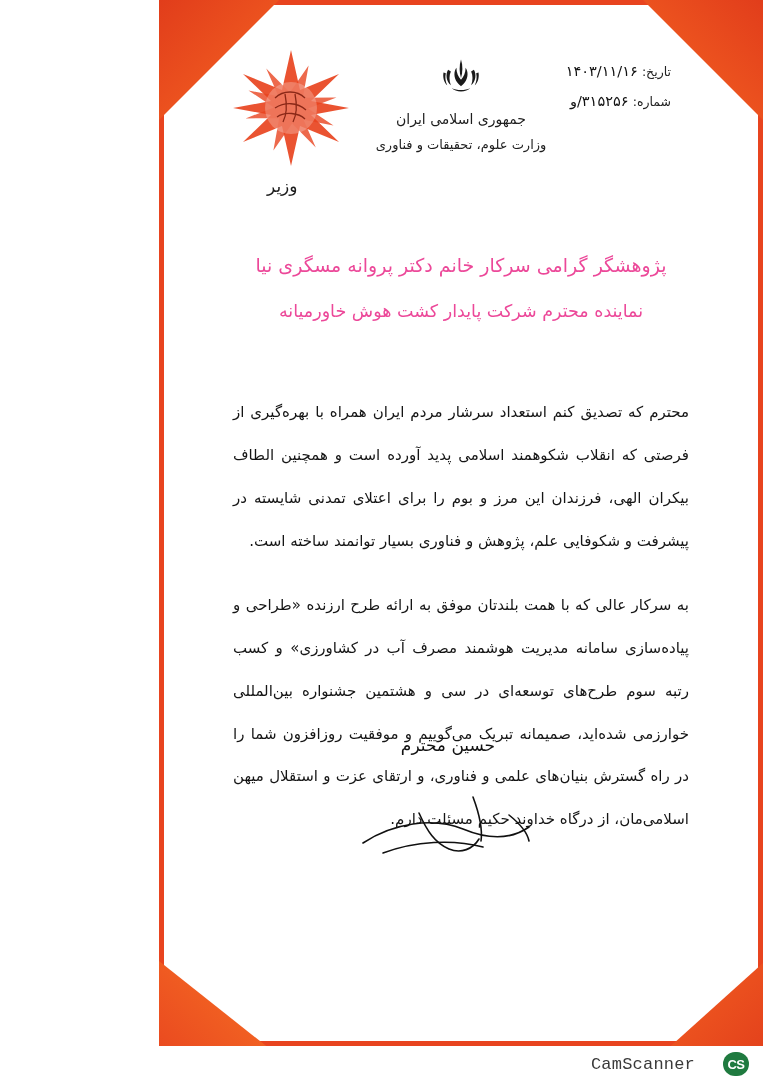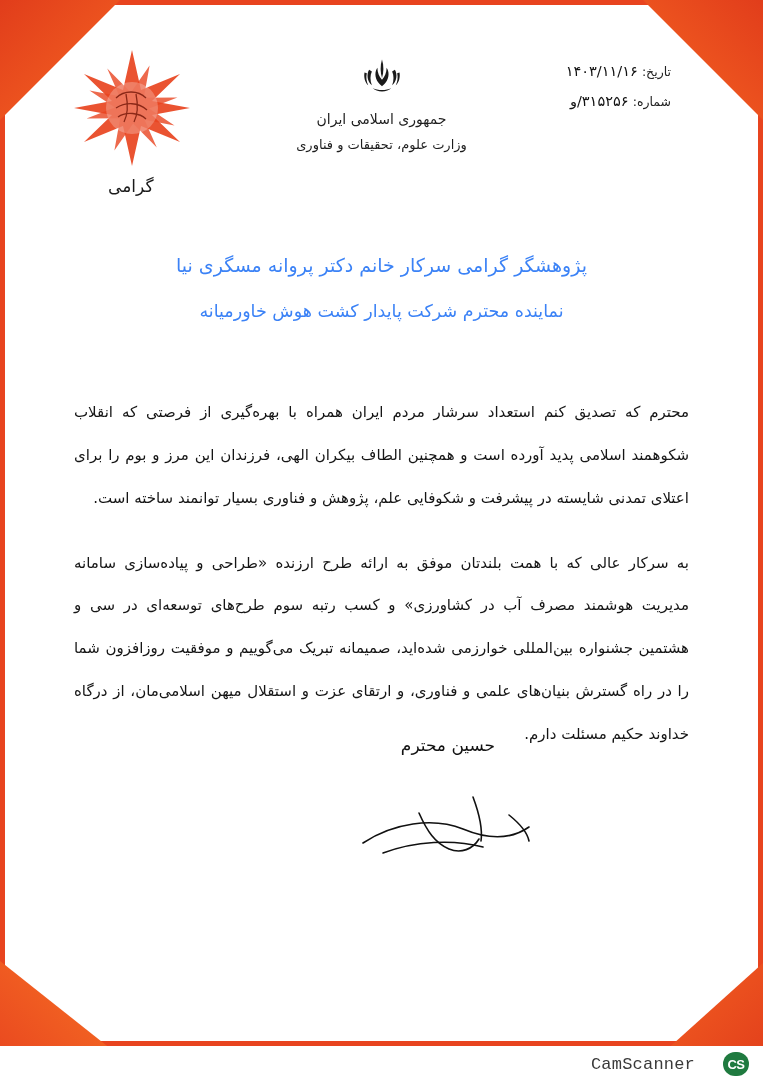--- a/index.html
+++ b/index.html
@@ -10,21 +10,21 @@
   body {
     width: 763px;
     height: 1080px;
     overflow: hidden;
     font-family: "DejaVu Sans", sans-serif;
   }
 
   
   .scan-page {
     position: relative;
-    width: 763px;
+    width: 604px;
     height: 1080px;
     background: #ffffff;
   }
 
   
   .corner {
     position: absolute;
     background: linear-gradient(135deg, #e8441f 0%, #f26322 60%, #f07a2a 100%);
   }
   .corner-tl {
@@ -147,21 +147,21 @@
     right: 60px;
     direction: rtl;
     color: #141414;
   }
 
   .addressee {
     margin-top: 6px;
     text-align: center;
     font-size: 19px;
     line-height: 2.5;
-    color: #3b82f6;
+    color: #ec4899;
   }
   .addressee .line2 {
     font-size: 17.5px;
   }
 
   .paragraphs {
     margin-top: 58px;
   }
   .para {
     font-size: 15px;
@@ -299,21 +299,21 @@
           <g stroke="#7a1b0c" stroke-width="1.3" fill="none" opacity="0.85">
             <path d="M-16,-10 C-8,-18 6,-18 14,-10"></path>
             <path d="M-16,0 C-6,-6 6,-6 15,2"></path>
             <path d="M-14,9 C-6,3 8,5 14,11"></path>
             <path d="M-6,-14 C-4,-4 -4,6 -8,14"></path>
             <path d="M4,-14 C6,-4 6,6 2,14"></path>
           </g>
         </g>
       </svg>
     </div>
-    <div class="vazir-word">گرامی</div>
+    <div class="vazir-word">وزیر</div>
   </div>
 
   <div class="letter-body">
 
     <div class="addressee">
       <div class="line1">پژوهشگر گرامی سرکار خانم دکتر پروانه مسگری نیا</div>
       <div class="line2">نماینده محترم شرکت پایدار کشت هوش خاورمیانه</div>
     </div>
 
     <div class="paragraphs">

